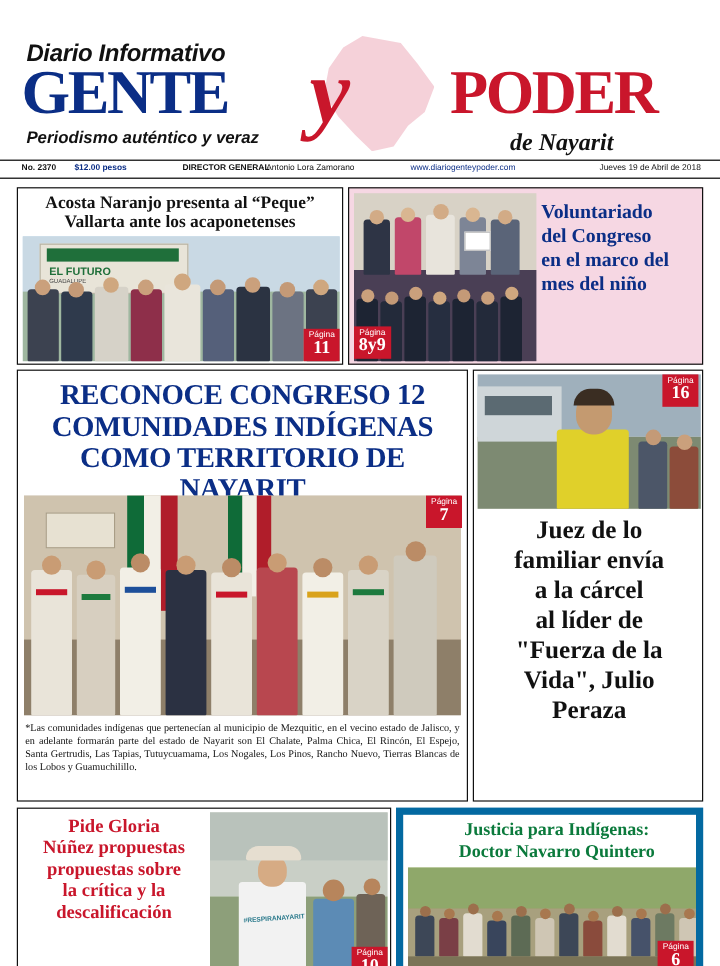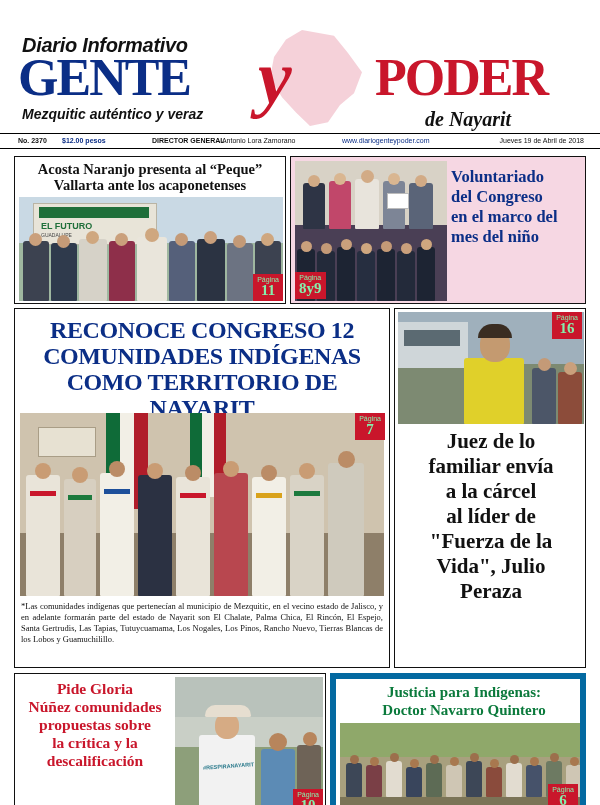--- a/index.html
+++ b/index.html
@@ -60,21 +60,21 @@
   .ib-num{left:18px;font-weight:bold;}
   .ib-price{left:62px;font-weight:bold;color:#0b2e86;}
   .ib-dir{left:152px;font-weight:bold;}
   .ib-dirname{left:218px;}
   .ib-web{left:342px;color:#0b2e86;}
   .ib-date{right:16px;}
 
   
   .box{position:absolute;box-sizing:border-box;overflow:hidden;}
   .pgbadge{
-    position:absolute;background:#c9162b;color:#86efac;text-align:center;
+    position:absolute;background:#c9162b;color:#ffffff;text-align:center;
     font-family:"Liberation Serif", serif;font-weight:bold;line-height:1.0;
     padding:2px 4px 3px 4px;z-index:5;
   }
   .pgbadge .lbl{font-size:7px;display:block;font-family:"Liberation Sans",sans-serif;font-weight:normal;}
   .pgbadge .num{font-size:15px;display:block;}
   .ph-sky{background:linear-gradient(#bcd4e6,#dfe9f0);}
   .ph-green{background:linear-gradient(#9fb46a,#6d8741);}
   .ph-room{background:linear-gradient(#d8cfc0,#b9ac96);}
 
   
@@ -141,21 +141,21 @@
 <body>
 
 <div class="page">
 
   <div class="masthead">
     <div class="mh-map"></div>
     <div class="mh-top">Diario Informativo</div>
     <div class="mh-gente">GENTE</div>
     <div class="mh-y">y</div>
     <div class="mh-poder">PODER</div>
-    <div class="mh-sub">Mezquitic auténtico y veraz</div>
+    <div class="mh-sub">Periodismo auténtico y veraz</div>
     <div class="mh-nayarit">de Nayarit</div>
   </div>
 
   <div class="infobar">
     <span class="ib-num">No.  2370</span>
     <span class="ib-price">$12.00 pesos</span>
     <span class="ib-dir">DIRECTOR GENERAL</span>
     <span class="ib-dirname">- Antonio Lora Zamorano</span>
     <span class="ib-web">www.diariogenteypoder.com</span>
     <span class="ib-date">Jueves 19 de Abril de 2018</span>
@@ -326,21 +326,21 @@
     </div>
     <div class="pgbadge" style="right:3px;top:3px;">
       <span class="lbl">Página</span>
       <span class="num">16</span>
     </div>
   </div>
 
   <div class="box" id="bottom-left">
     <div class="bl-head">
       <div>Pide Gloria</div>
-      <div>Núñez comunidades</div>
+      <div>Núñez propuestas</div>
       <div>propuestas sobre</div>
       <div>la crítica y la</div>
       <div>descalificación</div>
     </div>
     <div class="bl-photo">
       <div style="position:absolute;left:0;top:0;width:148px;height:70px;background:#c9cfc6;"></div>
       <div style="position:absolute;left:0;top:70px;width:148px;height:69px;background:#8d9f7a;"></div>
 
       <div style="position:absolute;left:0;top:0;width:148px;height:40px;background:#b9c2bb;"></div>
 

